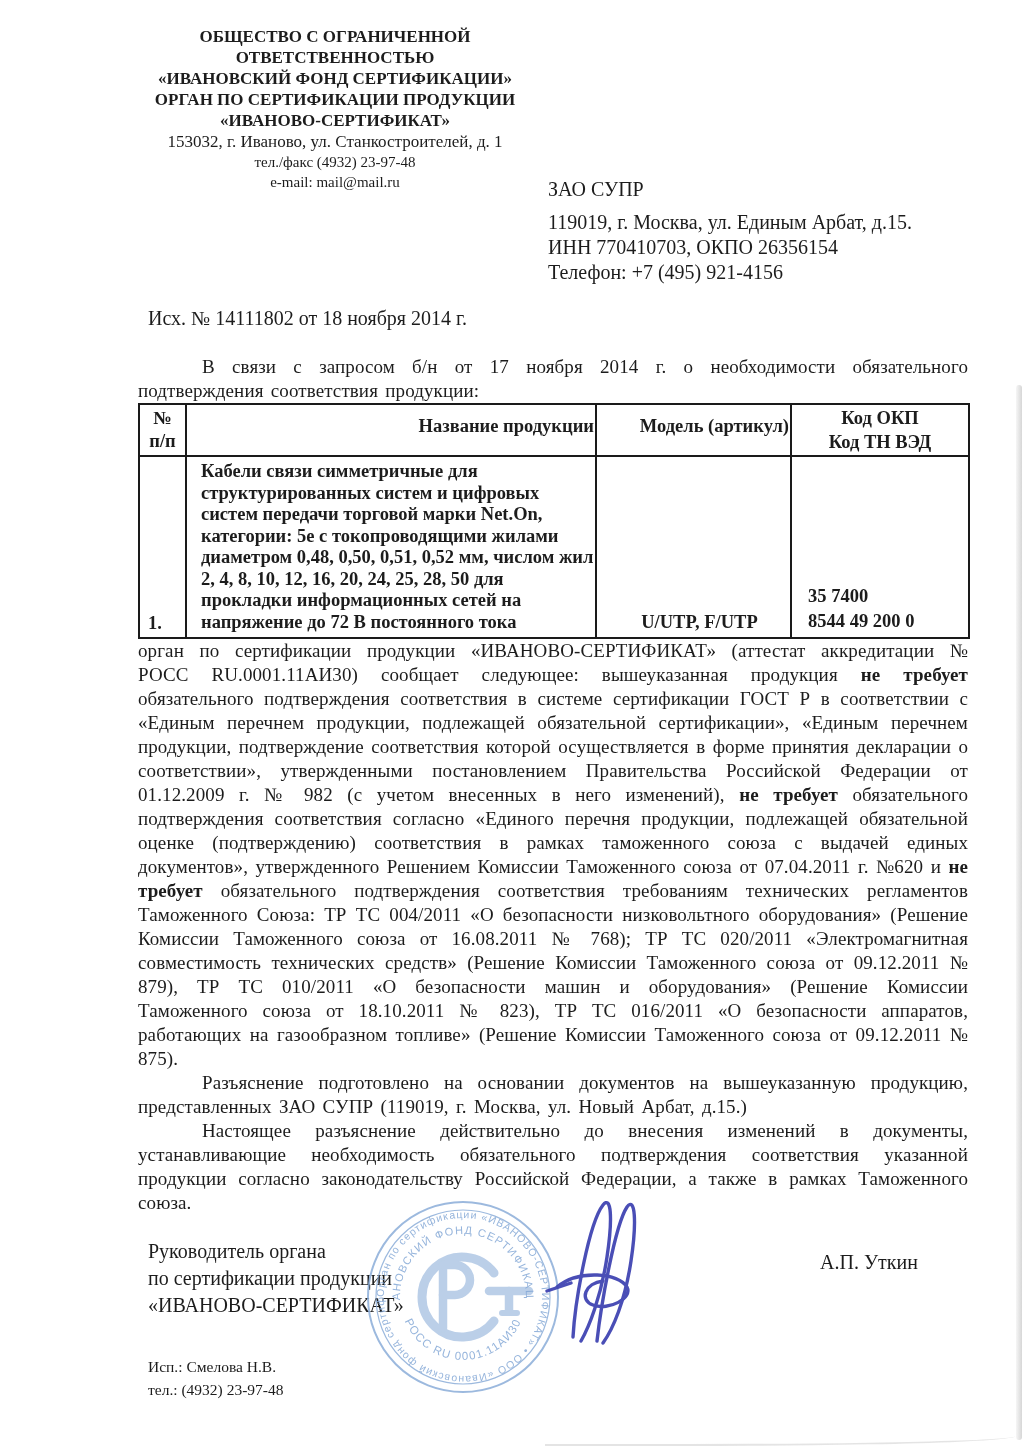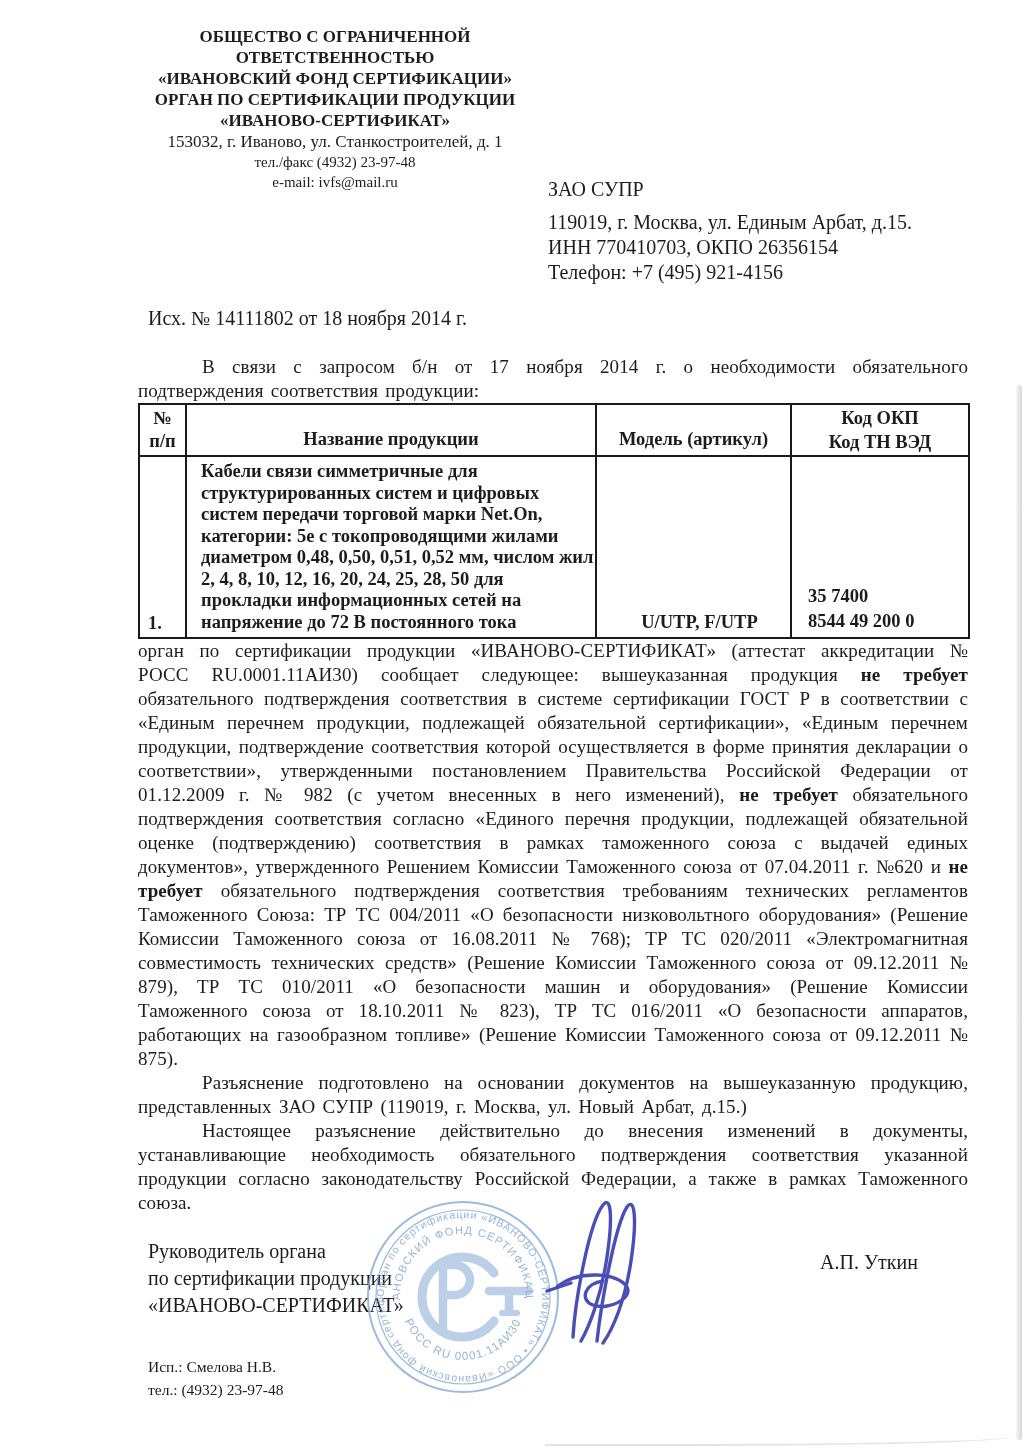--- a/index.html
+++ b/index.html
@@ -24,21 +24,21 @@
         text-align:justify;word-spacing:2.5px;letter-spacing:0.1px;}
   .flow p{margin:0;}
   .indent{text-indent:64px;}
 
   
   table.products{border-collapse:collapse;width:830px;table-layout:fixed;margin:0;}
   table.products td,table.products th{border:2px solid #1a1a1a;font-weight:bold;font-size:18.5px;
         vertical-align:bottom;word-spacing:normal;letter-spacing:0;}
   col.c-num{width:47px;} col.c-name{width:410px;} col.c-model{width:195px;} col.c-code{width:178px;}
   th.h-num{vertical-align:top;text-align:center;line-height:23px;padding:2px 0;}
-  th.h-name,th.h-model{text-align:center;padding-bottom:4px;}
+  th.h-name,th.h-model{text-align:right;padding-bottom:17px;}
   th.h-code{vertical-align:middle;text-align:center;line-height:24px;}
   td.d-num{vertical-align:bottom;text-align:left;padding:0 0 2px 8px;}
   td.d-name{vertical-align:top;text-align:left;line-height:21.5px;padding:4px 0 4px 14px;}
   td.d-model{vertical-align:bottom;text-align:center;padding:8px 0 3px 12px;}
   td.d-code{vertical-align:bottom;text-align:left;line-height:25px;padding:0 0 3px 16px;}
 
   
   .sign-title{position:absolute;top:1238px;left:148px;font-size:20px;line-height:27px;}
   .sign-name{position:absolute;top:1251px;left:820px;font-size:20px;}
   .footer{position:absolute;top:1355px;left:148px;font-size:15.5px;line-height:23px;}
@@ -59,21 +59,21 @@
 <div class="page">
 
   <div class="org-block">
     <div class="org-bold">ОБЩЕСТВО С ОГРАНИЧЕННОЙ</div>
     <div class="org-bold">ОТВЕТСТВЕННОСТЬЮ</div>
     <div class="org-bold">«ИВАНОВСКИЙ ФОНД СЕРТИФИКАЦИИ»</div>
     <div class="org-bold">ОРГАН ПО СЕРТИФИКАЦИИ ПРОДУКЦИИ</div>
     <div class="org-bold">«ИВАНОВО-СЕРТИФИКАТ»</div>
     <div class="org-addr">153032, г. Иваново, ул. Станкостроителей, д. 1</div>
     <div class="org-small">тел./факс (4932) 23-97-48</div>
-    <div class="org-small">e-mail: ivfs@mail.ru</div>
+    <div class="org-small">e-mail: mail@mail.ru</div>
   </div>
 
   <div class="recipient">
     <div class="r-name">ЗАО СУПР</div>
     <div>119019, г. Москва, ул. Единым Арбат, д.15.</div>
     <div>ИНН 770410703, ОКПО 26356154</div>
     <div>Телефон: +7 (495) 921-4156</div>
   </div>
 
   <div class="ref-line">Исх. № 14111802  от 18 ноября 2014 г.</div>

